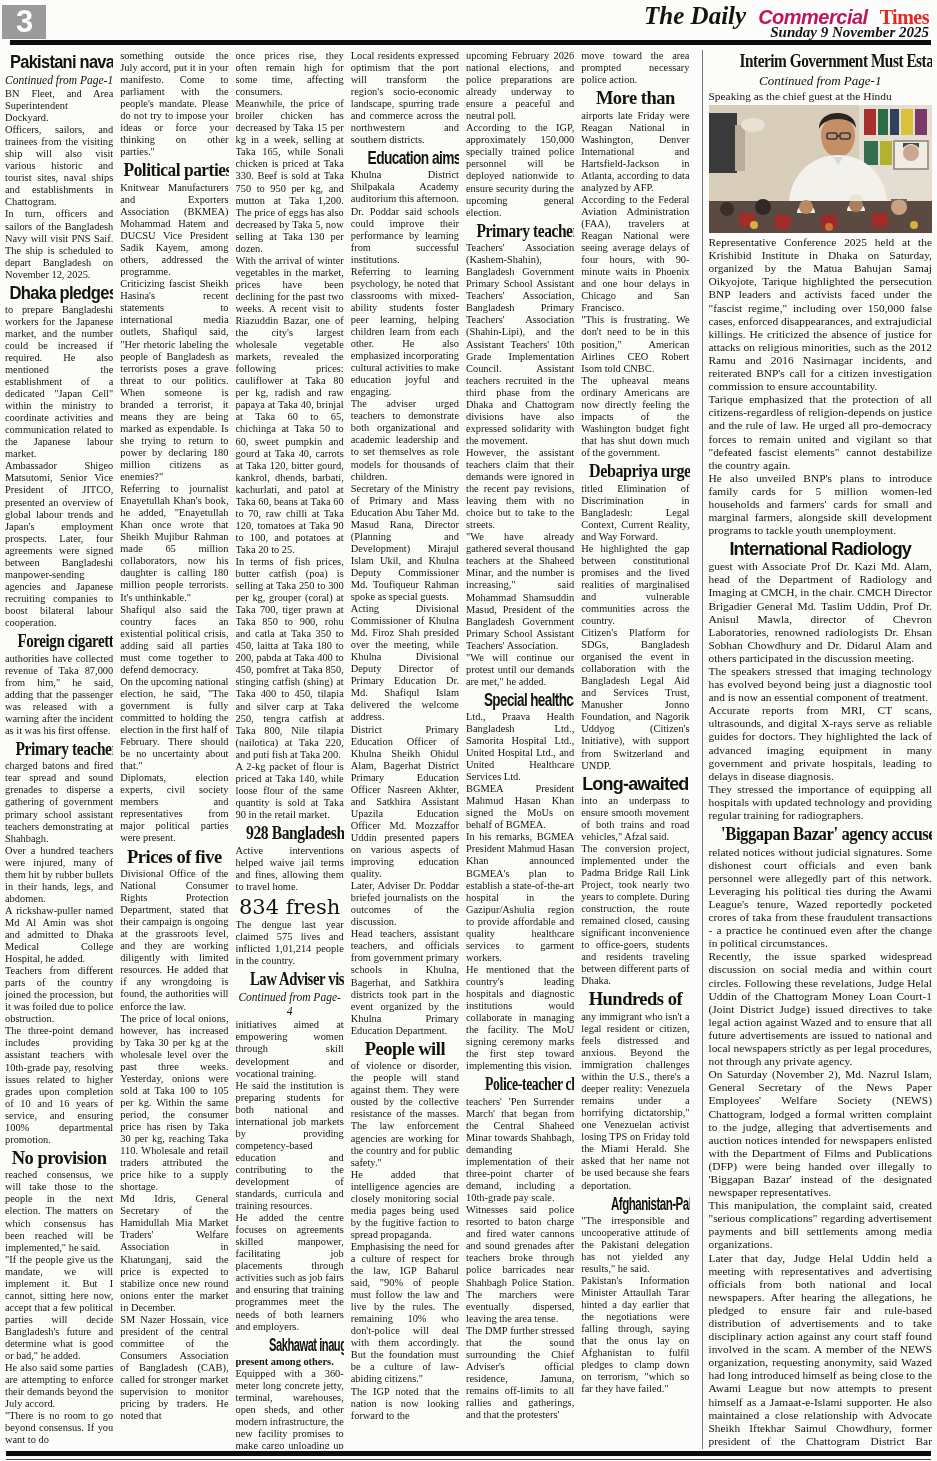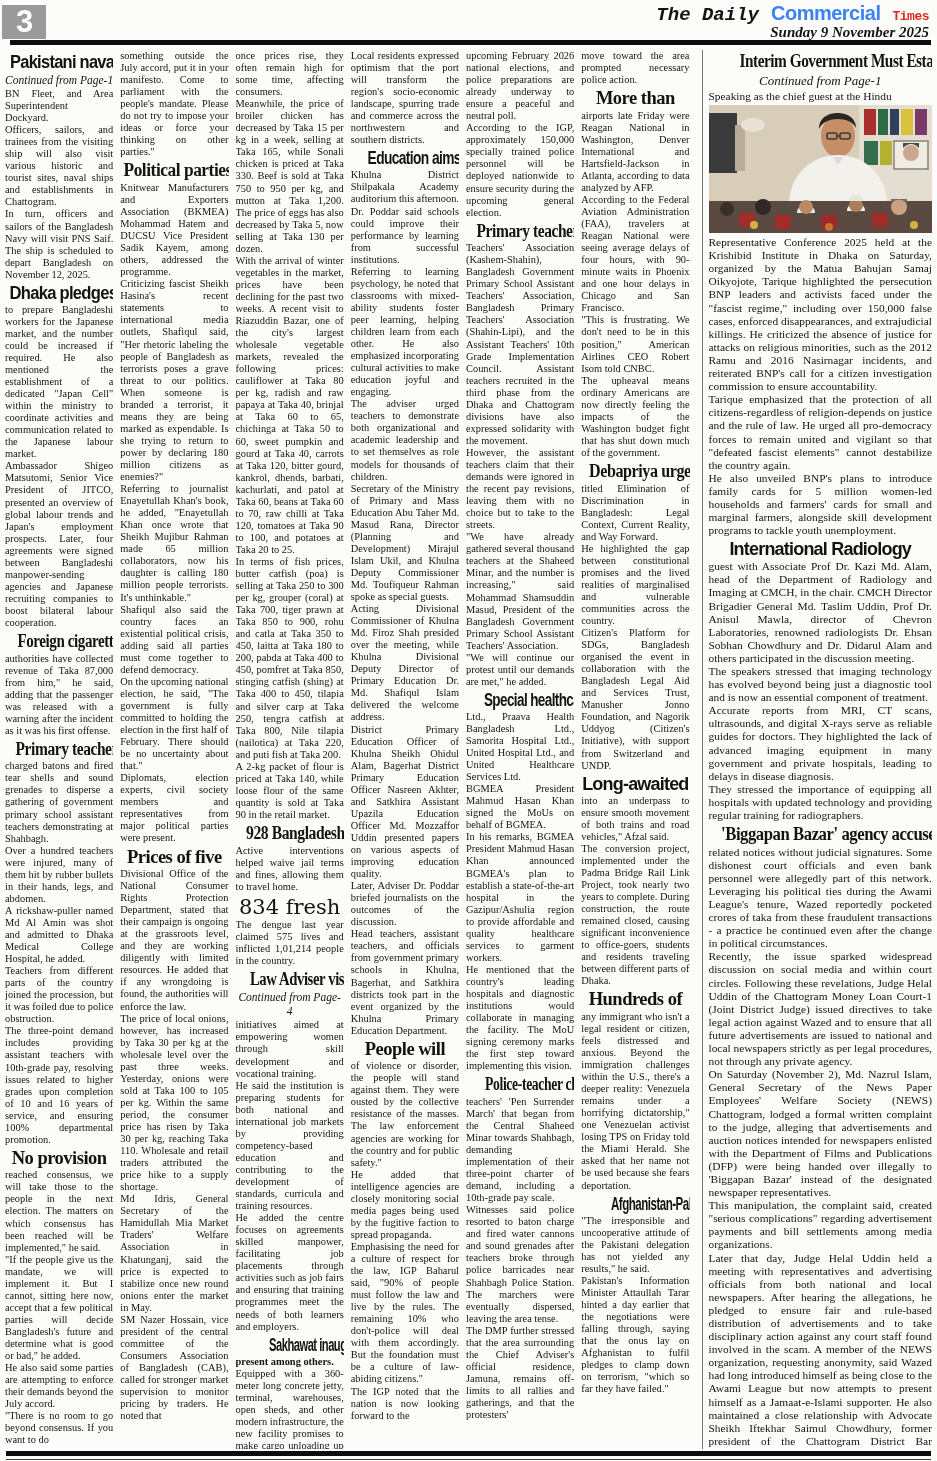--- a/index.html
+++ b/index.html
@@ -4,23 +4,23 @@
 <style>
   html,body{margin:0;padding:0;background:#e8e8e4;}
   .page{position:relative;width:937px;height:1461px;background:#fcfcfa;margin:0 auto;
         font-family:"Liberation Serif",serif;color:#151310;overflow:hidden;}
   
   .hdr{position:absolute;top:0;left:0;right:0;height:46px;}
   .pageno{position:absolute;left:2px;top:5px;width:44px;height:34px;background:#9a9a9a;
           color:#fff;font-family:"Liberation Sans",sans-serif;font-weight:bold;font-size:31px;
           line-height:34px;text-align:center;letter-spacing:-1px;}
   .mast{position:absolute;right:8px;top:2px;text-align:right;white-space:nowrap;}
-  .mast .daily{font-style:italic;font-weight:bold;font-size:19px;font-family:Liberation Mono, monospace;}
+  .mast .daily{font-style:italic;font-weight:bold;font-size:25px;font-family:Liberation Serif, serif;}
   .mast .commercial{font-family:"Liberation Sans",sans-serif;font-weight:bold;font-size:20px;letter-spacing:-0.5px;}
-  .mast .times{font-family:Liberation Mono, monospace;font-weight:bold;font-size:13px;letter-spacing:-0.5px;}
+  .mast .times{font-family:Liberation Serif, serif;font-weight:bold;font-size:20px;letter-spacing:-0.5px;}
   .dateline{position:absolute;right:8px;top:24px;font-style:italic;font-weight:bold;font-size:15px;}
   .hdr-rule{position:absolute;left:10px;right:6px;top:40px;height:5px;background:#0d0d0d;}
   
   .bodywrap{position:absolute;top:50px;left:5px;right:5px;bottom:12px;display:flex;overflow:hidden;}
   .col{width:109px;margin-right:7px;overflow:hidden;}
   .col:last-of-type{margin-right:0;}
   .rcol{width:225px;margin-left:5px;border-left:1px solid #777;padding-left:6px;overflow:hidden;}
   .col p{margin:0;font-size:10.4px;line-height:12.05px;text-align:justify;}
   .col p.para-bold{font-weight:bold;}
   .rcol p{margin:0;font-size:11.4px;line-height:13.1px;text-align:justify;}
@@ -42,42 +42,42 @@
 </head>
 <body>
 
 <div class="page">
 
   <div class="hdr">
     <div class="pageno">3</div>
     <div class="mast">
       <span class="daily">The Daily</span>
       <span>&nbsp;</span>
-      <span class="commercial" id="mast-green" style="color: #3b82f6;">Commercial</span>
+      <span class="commercial" id="mast-green" style="color: #be185d; font-style: italic;">Commercial</span>
       <span>&nbsp;</span>
       <span class="times" id="mast-red" style="color: rgb(228, 40, 30);">Times</span>
     </div>
     <div class="dateline">Sunday 9 November 2025</div>
     <div class="hdr-rule"></div>
   </div>
 
   <div class="bodywrap">
     <div class="col">
         <h2 class="h-sans"><span style="transform: scaleX(0.915254);">Pakistani naval</span></h2>
         <div class="continued">Continued from Page-1</div>
         <p class="para">BN Fleet, and Area Superintendent Dockyard.</p>
         <p class="para">Officers, sailors, and trainees from the visiting ship will also visit various historic and tourist sites, naval ships and establishments in Chattogram.</p>
         <p class="para">In turn, officers and sailors of the Bangladesh Navy will visit PNS Saif. The ship is scheduled to depart Bangladesh on November 12, 2025.</p>
         <h2 class="h-sans"><span style="transform: scaleX(0.923077);">Dhaka pledges</span></h2>
         <p class="para">to prepare Bangladeshi workers for the Japanese market, and the number could be increased if required. He also mentioned the establishment of a dedicated "Japan Cell" within the ministry to coordinate activities and communication related to the Japanese labour market.</p>
         <p class="para">Ambassador Shigeo Matsutomi, Senior Vice President of JITCO, presented an overview of global labour trends and Japan's employment prospects. Later, four agreements were signed between Bangladeshi manpower-sending agencies and Japanese recruiting companies to boost bilateral labour cooperation.</p>
         <h2 class="h-serif"><span style="transform: scaleX(0.81203);">Foreign cigarettes</span></h2>
         <p class="para">authorities have collected revenue of Taka 87,000 from him," he said, adding that the passenger was released with a warning after the incident as it was his first offense.</p>
         <h2 class="h-serif"><span style="transform: scaleX(0.837209);">Primary teachers</span></h2>
-        <p class="para">charged batons and fired tear shells and sound grenades to disperse a gathering of government primary school assistant teachers demonstrating at Shahbagh.</p>
+        <p class="para">charged batons and fired tear spread and sound grenades to disperse a gathering of government primary school assistant teachers demonstrating at Shahbagh.</p>
         <p class="para">Over a hundred teachers were injured, many of them hit by rubber bullets in their hands, legs, and abdomen.</p>
         <p class="para">A rickshaw-puller named Md Al Amin was shot and admitted to Dhaka Medical College Hospital, he added.</p>
         <p class="para">Teachers from different parts of the country joined the procession, but it was foiled due to police obstruction.</p>
         <p class="para">The three-point demand includes providing assistant teachers with 10th-grade pay, resolving issues related to higher grades upon completion of 10 and 16 years of service, and ensuring 100% departmental promotion.</p>
         <h2 class="h-serif"><span>No provision</span></h2>
         <p class="para">reached consensus, we will take those to the people in the next election. The matters on which consensus has been reached will be implemented," he said.</p>
         <p class="para">"If the people give us the mandate, we will implement it. But I cannot, sitting here now, accept that a few political parties will decide Bangladesh's future and determine what is good or bad," he added.</p>
         <p class="para">He also said some parties are attempting to enforce their demands beyond the July accord.</p>
         <p class="para">"There is no room to go beyond consensus. If you want to do</p>
       </div>
@@ -86,21 +86,21 @@
         <h2 class="h-serif"><span style="transform: scaleX(0.93913);">Political parties</span></h2>
         <p class="para">Knitwear Manufacturers and Exporters Association (BKMEA) Mohammad Hatem and DUCSU Vice President Sadik Kayem, among others, addressed the programme.</p>
         <p class="para">Criticizing fascist Sheikh Hasina's recent statements to international media outlets, Shafiqul said, "Her rhetoric labeling the people of Bangladesh as terrorists poses a grave threat to our politics. When someone is branded a terrorist, it means they are being marked as expendable. Is she trying to return to power by declaring 180 million citizens as enemies?"</p>
         <p class="para">Referring to journalist Enayetullah Khan's book, he added, "Enayetullah Khan once wrote that Sheikh Mujibur Rahman made 65 million collaborators, now his daughter is calling 180 million people terrorists. It's unthinkable."</p>
         <p class="para">Shafiqul also said the country faces an existential political crisis, adding said all parties must come together to defend democracy.</p>
         <p class="para">On the upcoming national election, he said, "The government is fully committed to holding the election in the first half of February. There should be no uncertainty about that."</p>
         <p class="para">Diplomats, election experts, civil society members and representatives from major political parties were present.</p>
         <h2 class="h-serif"><span>Prices of five</span></h2>
         <p class="para">Divisional Office of the National Consumer Rights Protection Department, stated that their campaign is ongoing at the grassroots level, and they are working diligently with limited resources. He added that if any wrongdoing is found, the authorities will enforce the law.</p>
         <p class="para">The price of local onions, however, has increased by Taka 30 per kg at the wholesale level over the past three weeks. Yesterday, onions were sold at Taka 100 to 105 per kg. Within the same period, the consumer price has risen by Taka 30 per kg, reaching Taka 110. Wholesale and retail traders attributed the price hike to a supply shortage.</p>
-        <p class="para">Md Idris, General Secretary of the Hamidullah Mia Market Traders' Welfare Association in Khatunganj, said the price is expected to stabilize once new round onions enter the market in May.</p>
+        <p class="para">Md Idris, General Secretary of the Hamidullah Mia Market Traders' Welfare Association in Khatunganj, said the price is expected to stabilize once new round onions enter the market in December.</p>
         <p class="para">SM Nazer Hossain, vice president of the central committee of the Consumers Association of Bangladesh (CAB), called for stronger market supervision to monitor pricing by traders. He noted that</p>
       </div>
     <div class="col">
         <p class="para">once prices rise, they often remain high for some time, affecting consumers.</p>
         <p class="para">Meanwhile, the price of broiler chicken has decreased by Taka 15 per kg in a week, selling at Taka 165, while Sonali chicken is priced at Taka 330. Beef is sold at Taka 750 to 950 per kg, and mutton at Taka 1,200. The price of eggs has also decreased by Taka 5, now selling at Taka 130 per dozen.</p>
         <p class="para">With the arrival of winter vegetables in the market, prices have been declining for the past two weeks. A recent visit to Riazuddin Bazar, one of the city's largest wholesale vegetable markets, revealed the following prices: cauliflower at Taka 80 per kg, radish and raw papaya at Taka 40, brinjal at Taka 60 to 65, chichinga at Taka 50 to 60, sweet pumpkin and gourd at Taka 40, carrots at Taka 120, bitter gourd, kankrol, dhends, barbati, kachurlati, and patol at Taka 60, beans at Taka 60 to 70, raw chilli at Taka 120, tomatoes at Taka 90 to 100, and potatoes at Taka 20 to 25.</p>
         <p class="para">In terms of fish prices, butter catfish (poa) is selling at Taka 250 to 300 per kg, grouper (coral) at Taka 700, tiger prawn at Taka 850 to 900, rohu and catla at Taka 350 to 450, laitta at Taka 180 to 200, pabda at Taka 400 to 450, pomfret at Taka 850, stinging catfish (shing) at Taka 400 to 450, tilapia and silver carp at Taka 250, tengra catfish at Taka 800, Nile tilapia (nailotica) at Taka 220, and puti fish at Taka 200.</p>
         <p class="para">A 2-kg packet of flour is priced at Taka 140, while loose flour of the same quantity is sold at Taka 90 in the retail market.</p>
         <h2 class="h-serif"><span style="transform: scaleX(0.84375);">928 Bangladeshis</span></h2>
         <p class="para">Active interventions helped waive jail terms and fines, allowing them to travel home.</p>
@@ -142,21 +142,21 @@
         <p class="para">"We have already gathered several thousand teachers at the Shaheed Minar, and the number is increasing," said Mohammad Shamsuddin Masud, President of the Bangladesh Government Primary School Assistant Teachers' Association.</p>
         <p class="para">"We will continue our protest until our demands are met," he added.</p>
         <h2 class="h-sans"><span style="transform: scaleX(0.75);">Special healthcare</span></h2>
         <p class="para">Ltd., Praava Health Bangladesh Ltd., Samorita Hospital Ltd., United Hospital Ltd., and United Healthcare Services Ltd.</p>
         <p class="para">BGMEA President Mahmud Hasan Khan signed the MoUs on behalf of BGMEA.</p>
         <p class="para">In his remarks, BGMEA President Mahmud Hasan Khan announced BGMEA's plan to establish a state-of-the-art hospital in the Gazipur/Ashulia region to provide affordable and quality healthcare services to garment workers.</p>
         <p class="para">He mentioned that the country's leading hospitals and diagnostic institutions would collaborate in managing the facility. The MoU signing ceremony marks the first step toward implementing this vision.</p>
         <h2 class="h-serif"><span style="transform: scaleX(0.739726);">Police-teacher clash</span></h2>
         <p class="para">teachers' 'Pen Surrender March' that began from the Central Shaheed Minar towards Shahbagh, demanding implementation of their three-point charter of demand, including a 10th-grade pay scale.</p>
         <p class="para">Witnesses said police resorted to baton charge and fired water cannons and sound grenades after teachers broke through police barricades near Shahbagh Police Station. The marchers were eventually dispersed, leaving the area tense.</p>
-        <p class="para">The DMP further stressed that the area surrounding the Chief Adviser's official residence, Jamuna, remains off-limits to all rallies and gatherings, and that the protesters'</p>
+        <p class="para">The DMP further stressed that the sound surrounding the Chief Adviser's official residence, Jamuna, remains off-limits to all rallies and gatherings, and that the protesters'</p>
       </div>
     <div class="col">
         <p class="para">move toward the area prompted necessary police action.</p>
         <h2 class="h-serif"><span>More than</span></h2>
         <p class="para">airports late Friday were Reagan National in Washington, Denver International and Hartsfield-Jackson in Atlanta, according to data analyzed by AFP.</p>
         <p class="para">According to the Federal Aviation Administration (FAA), travelers at Reagan National were seeing average delays of four hours, with 90-minute waits in Phoenix and one hour delays in Chicago and San Francisco.</p>
         <p class="para">"This is frustrating. We don't need to be in this position," American Airlines CEO Robert Isom told CNBC.</p>
         <p class="para">The upheaval means ordinary Americans are now directly feeling the impacts of the Washington budget fight that has shut down much of the government.</p>
         <h2 class="h-serif"><span style="transform: scaleX(0.870968);">Debapriya urges</span></h2>
         <p class="para">titled Elimination of Discrimination in Bangladesh: Legal Context, Current Reality, and Way Forward.</p>

